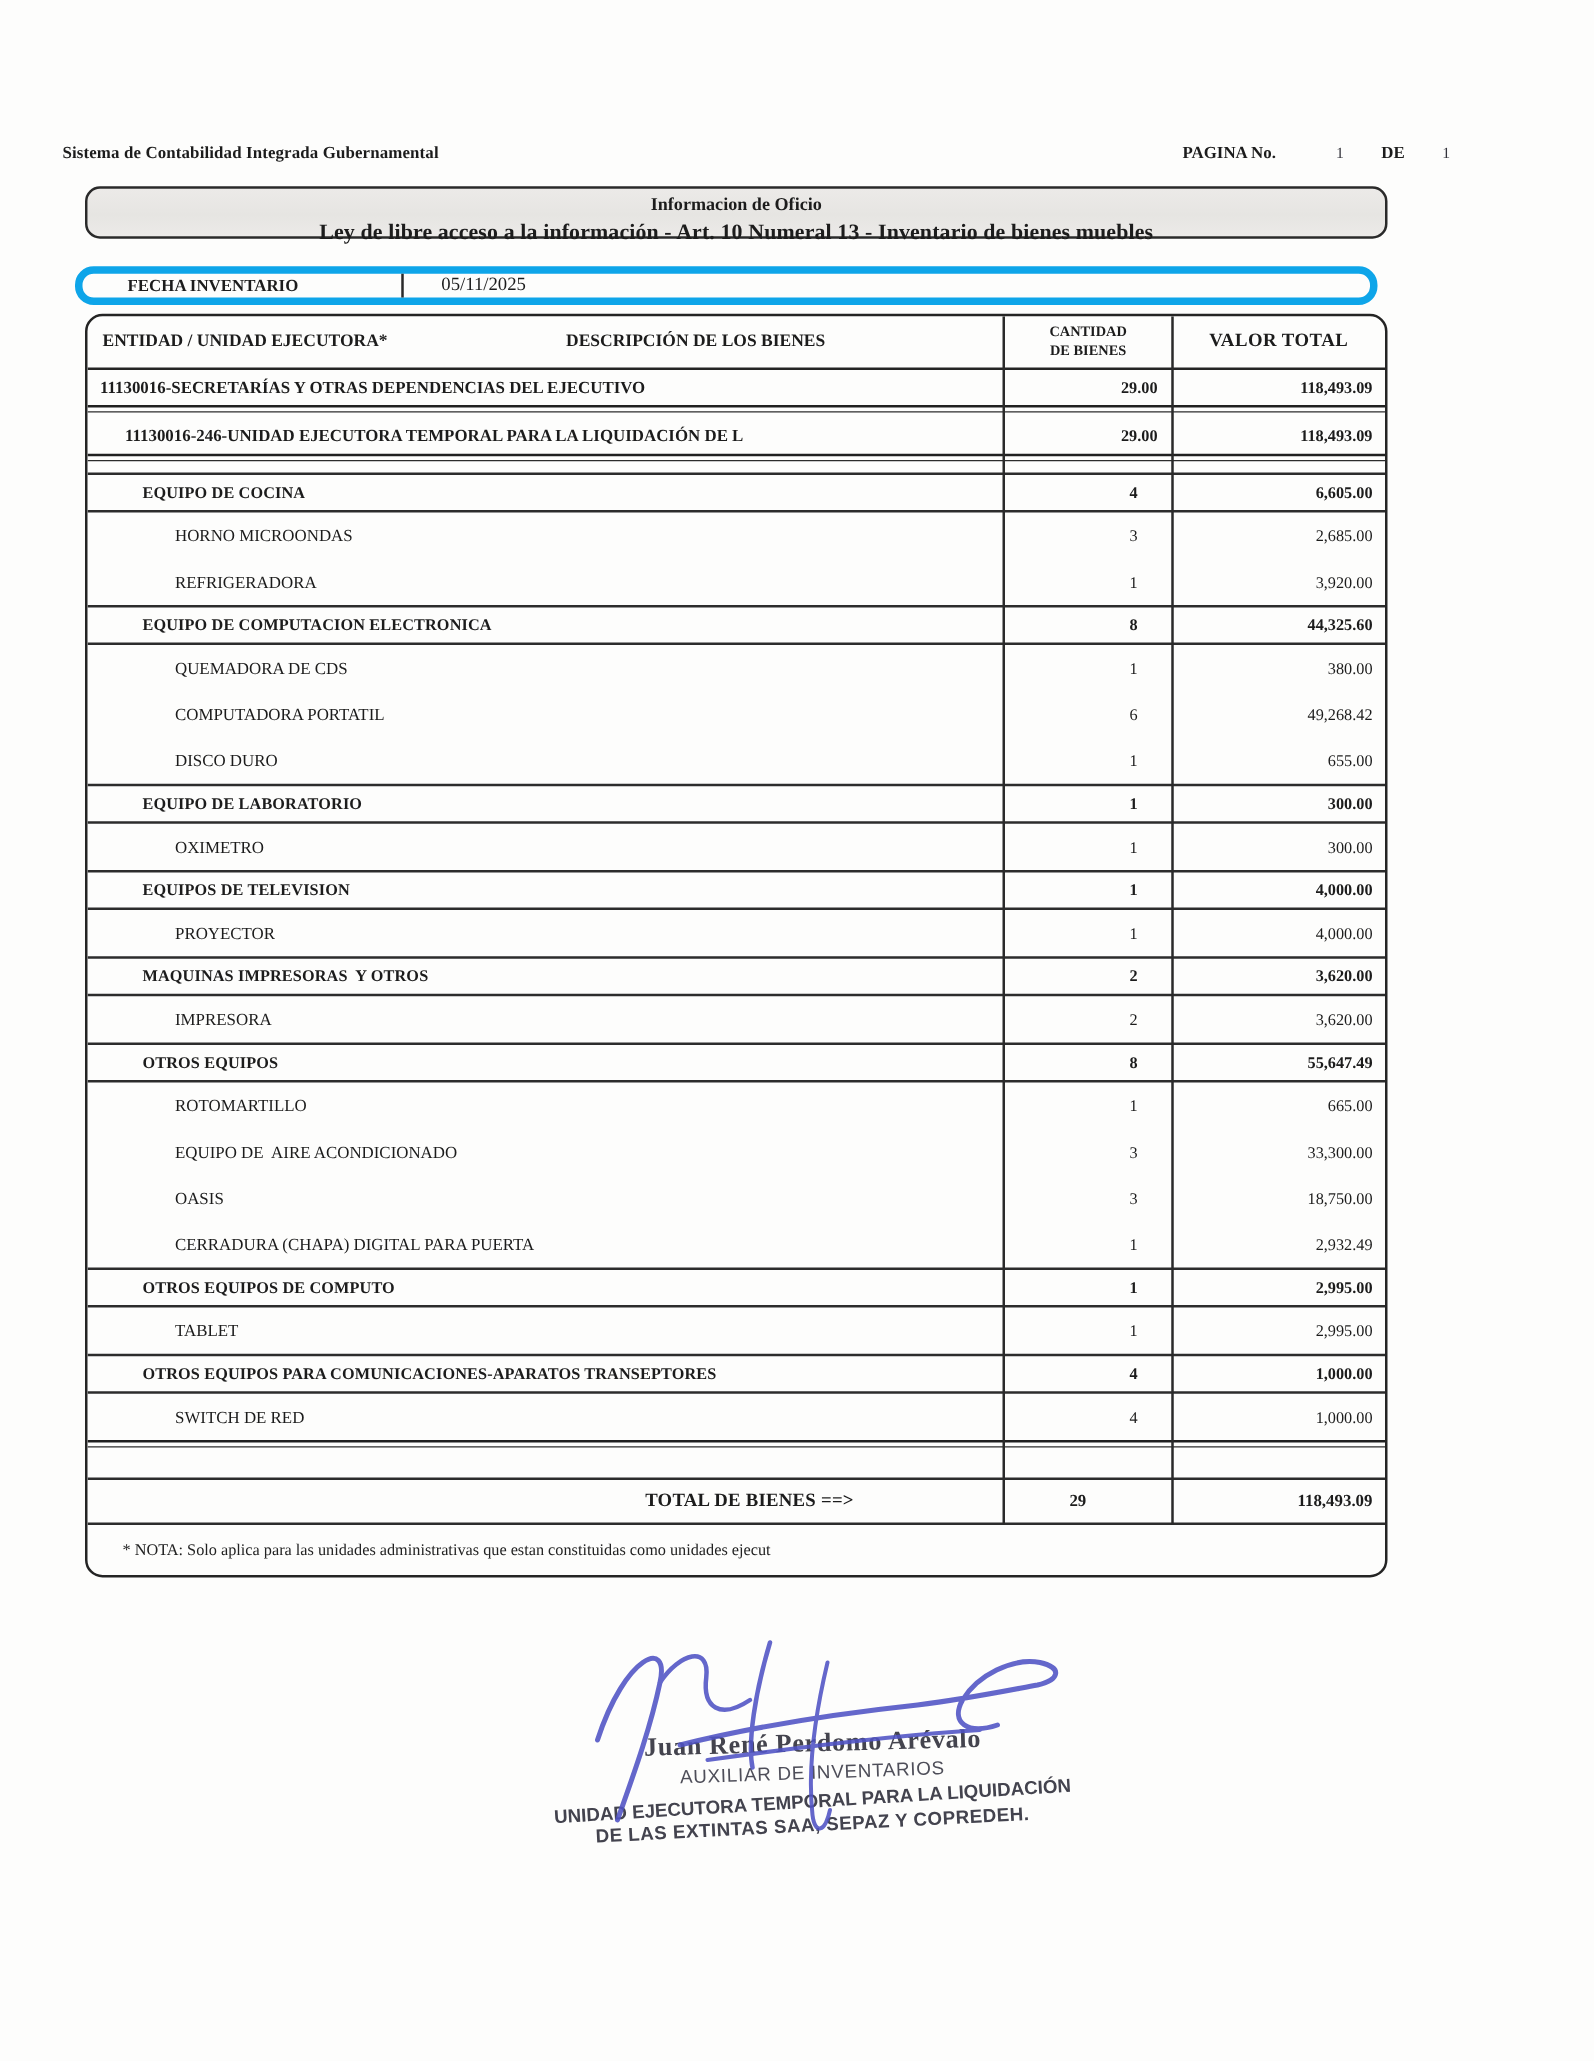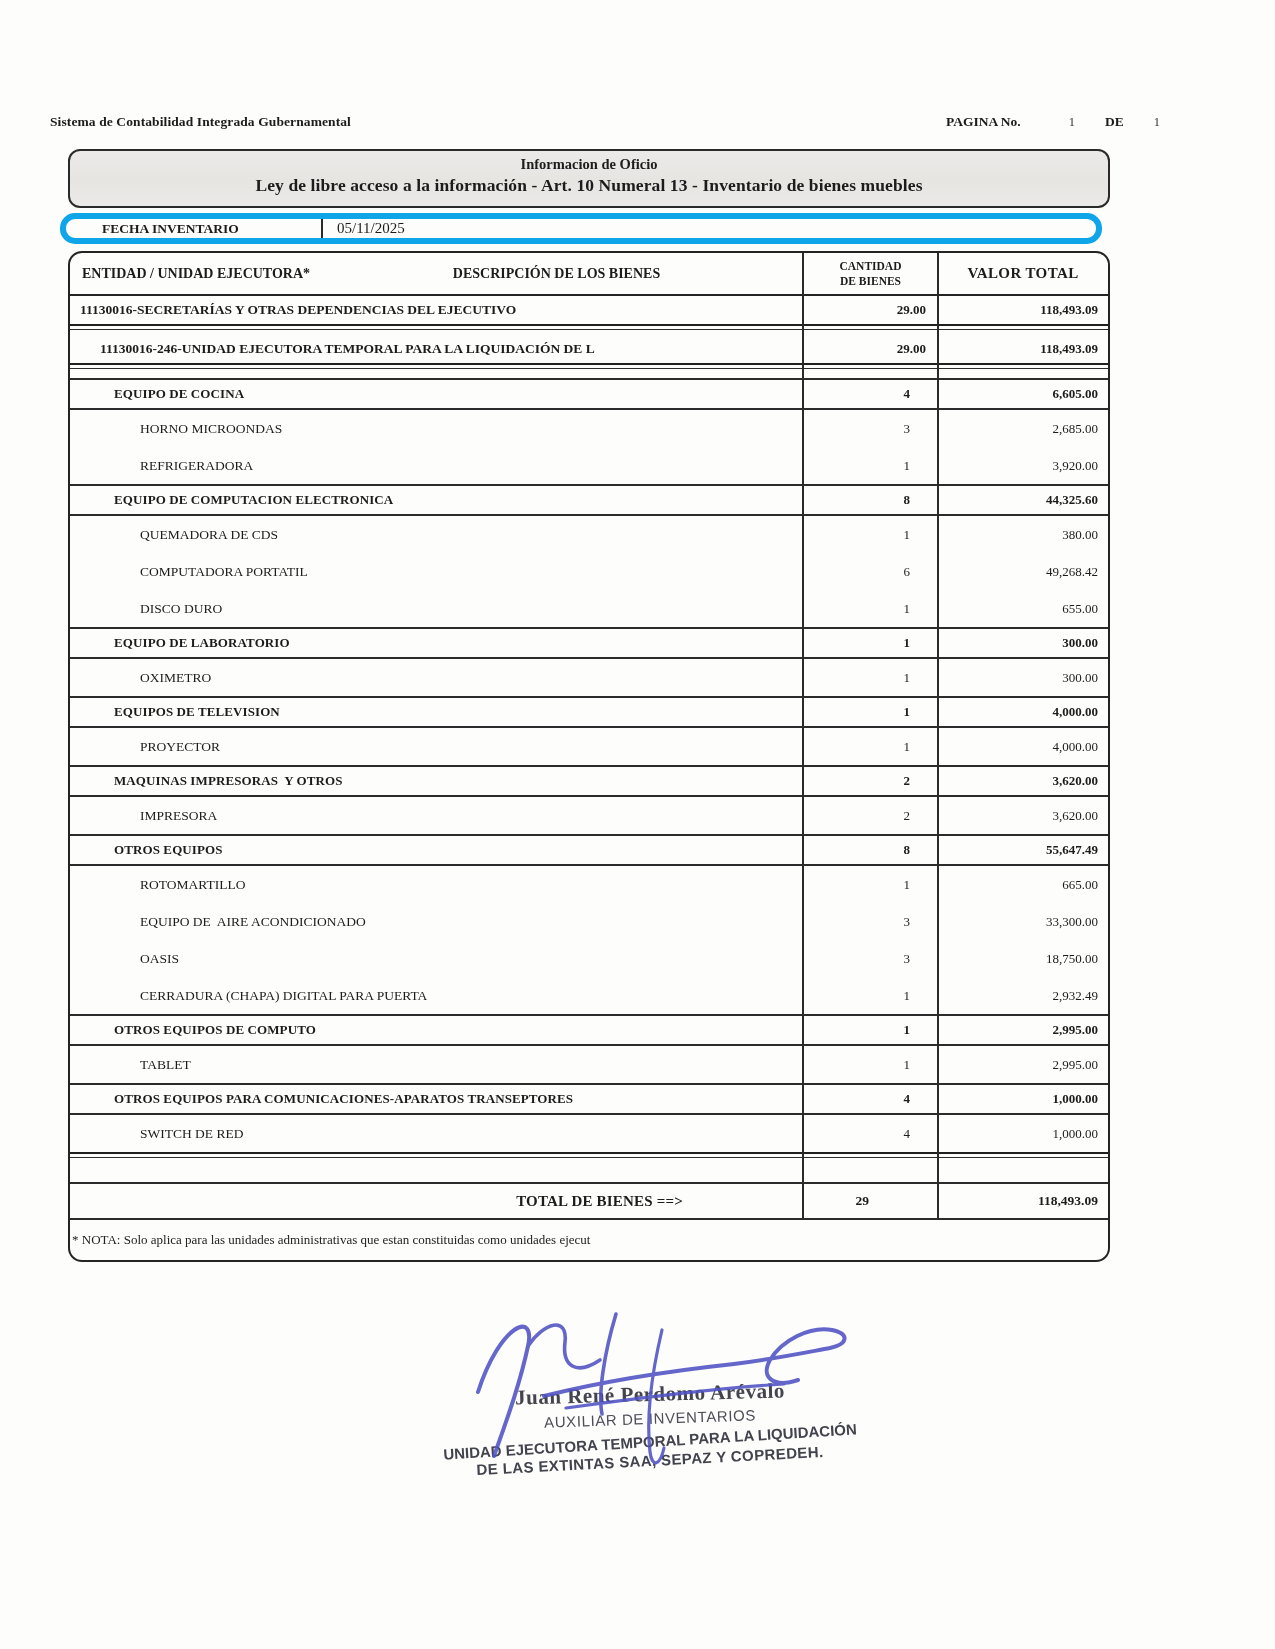--- a/index.html
+++ b/index.html
@@ -13,37 +13,37 @@
   .doc-header { position:absolute; left:50px; top:114px; width:1110px;
     display:flex; justify-content:space-between; align-items:center; }
   .sys-title { font-weight:bold; font-size:13.5px; letter-spacing:.1px; }
   .page-block { display:flex; align-items:baseline; gap:0; font-size:13.5px; }
   .page-block .lbl { font-weight:bold; }
   .page-block .num { font-weight:normal; font-size:12.5px; color:#33333b; }
   .pg-gap1 { width:48px; } .pg-gap2 { width:30px; } .pg-gap3 { width:30px; }
 
   
   .title-box {
-    position:absolute; left:68px; top:149px; width:1042px; height:59px;
+    position:absolute; left:68px; top:149px; width:1042px; height:42px;
     border:2.5px solid #2a2a2a; border-radius:12px;
     background:linear-gradient(180deg,#eceae8 0%,#e6e5e2 55%,#eceae8 100%);
     text-align:center; padding-top:5px;
   }
   .title-line1 { font-weight:bold; font-size:14.5px; }
   .title-line2 { font-weight:bold; font-size:17.5px; margin-top:2px; letter-spacing:.1px; }
 
   
   .fecha-box {
     position:absolute; left:60px; top:213px; width:1042px; height:31px;
     border:6px solid #0ea5e9; border-radius:15px; display:flex; align-items:center;
     background:#fdfdfc;
   }
   .fecha-label { width:255px; padding-left:36px; font-weight:bold; font-size:13.5px; }
   .fecha-div { width:2px; align-self:stretch; background:#2a2a2a; }
-  .fecha-value { padding-left:14px; font-size:15px; }
+  .fecha-value { padding-left:14px; font-size:15px;margin-left:16px; }
 
   
   .table-box {
     position:absolute; left:68px; top:251px; width:1042px;
     border:2.5px solid #242424; border-radius:14px; background:#fdfdfc;
     overflow:hidden;
   }
   .tbody { position:relative; }
   .vline { position:absolute; top:0; bottom:40px; width:2px; background:#2a2a2a; z-index:2; }
   .vline.v1 { left:732px; }
@@ -78,21 +78,21 @@
 
   .hr-thin   { border-top:2px solid #2c2c2c; }
   .hr-double { height:6px; border-top:2.5px solid #202020; border-bottom:1.5px solid #2c2c2c; }
 
   .spacer-row { height:24px; }
   .trow.total { height:34px; font-weight:bold;gap:39px; }
   .trow.total .c-label { text-align:right; padding-right:42px; font-size:15px; letter-spacing:.2px; }
   .trow.total .c-qty { padding-right:30px; font-size:13.5px; }
   .trow.total .c-val { font-size:13.5px; }
 
-  .note-row { height:40px; display:flex; align-items:center; padding-left:2px;
+  .note-row { height:40px; display:flex; align-items:center; padding-left:28px;
     font-size:13px; color:#222; }
 
   
   .sig-block { position:absolute; left:430px; top:1300px; width:440px; text-align:center; }
   .sig-ink { position:absolute; left:18px; top:-4px; z-index:3; pointer-events:none; }
   .sig-name { position:relative; margin-top:82px; font-weight:bold; font-size:21px;
     color:#44444e; letter-spacing:.5px; transform:rotate(-1.5deg); }
   .sig-role { margin-top:3px; font-size:15px; color:#4e4e59; letter-spacing:.6px;
     transform:rotate(-2deg); font-family:"Liberation Sans", sans-serif; }
   .sig-org1 { margin-top:6px; font-size:15px; font-weight:bold; color:#43434e;

